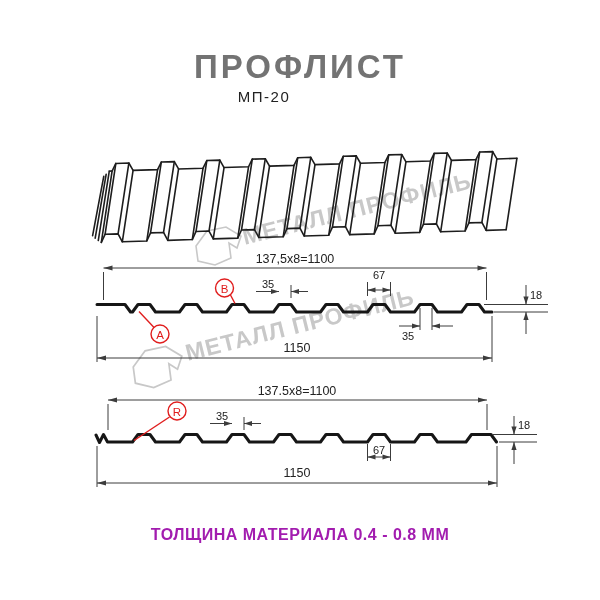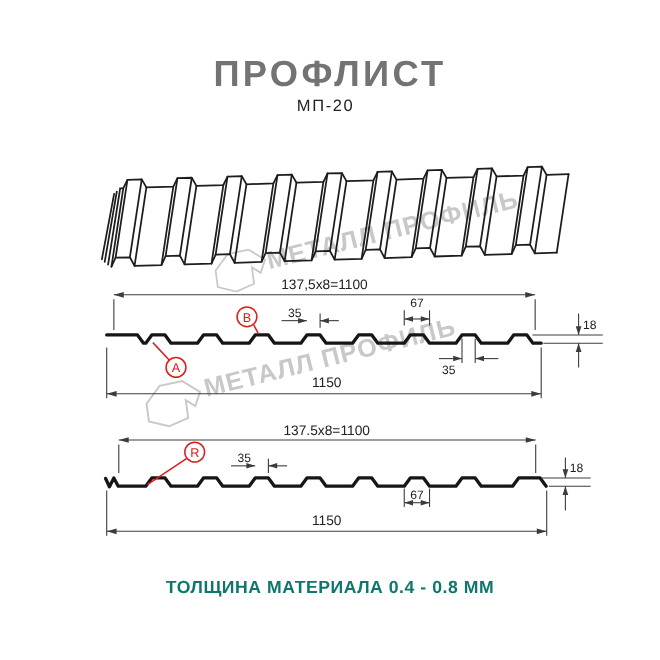--- a/index.html
+++ b/index.html
@@ -1,23 +1,23 @@
 <!DOCTYPE html>
 <html><head>
 <meta charset="utf-8">
 <style>
   html,body{margin:0;padding:0;background:#fff;}
   body{width:600px;height:600px;position:relative;overflow:hidden;
        font-family:"Liberation Sans","DejaVu Sans",sans-serif;color:#1c1c1c;}
   .title{position:absolute;left:0;top:48px;width:600px;text-align:center;
          font-size:33px;font-weight:800;letter-spacing:3px;color:#737373;}
   .subtitle{position:absolute;left:0;top:88px;width:528px;text-align:center;
-            font-size:15px;font-weight:500;letter-spacing:1.5px;color:#222;padding-left:32px;}
+            font-size:15px;font-weight:500;letter-spacing:1.5px;color:#222;}
   .footer-note{position:absolute;left:0;top:526px;width:600px;text-align:center;
-               font-size:16px;font-weight:600;letter-spacing:.5px;color:#0f766e;}
+               font-size:16px;font-weight:600;letter-spacing:.5px;color:#a21caf;}
   .wm{position:absolute;z-index:1;}
   .wm-text{position:absolute;z-index:1;white-space:nowrap;
            font-size:23px;font-weight:700;letter-spacing:1px;color:#c8c8c8;
            transform:rotate(-14deg);transform-origin:0 50%;}
   svg.draw{position:absolute;z-index:2;overflow:visible;}
   .pline{fill:none;stroke:#161616;stroke-width:3;stroke-linejoin:round;stroke-linecap:round;}
   .sheet{fill:none;stroke:#1d1d1d;stroke-width:1.6;stroke-linejoin:round;stroke-linecap:round;}
   .dim{fill:none;stroke:#3c3c3c;stroke-width:1;}
   .dimf{fill:#3c3c3c;stroke:none;}
   .red{stroke:#e01d1d;fill:none;stroke-width:1.4;}

